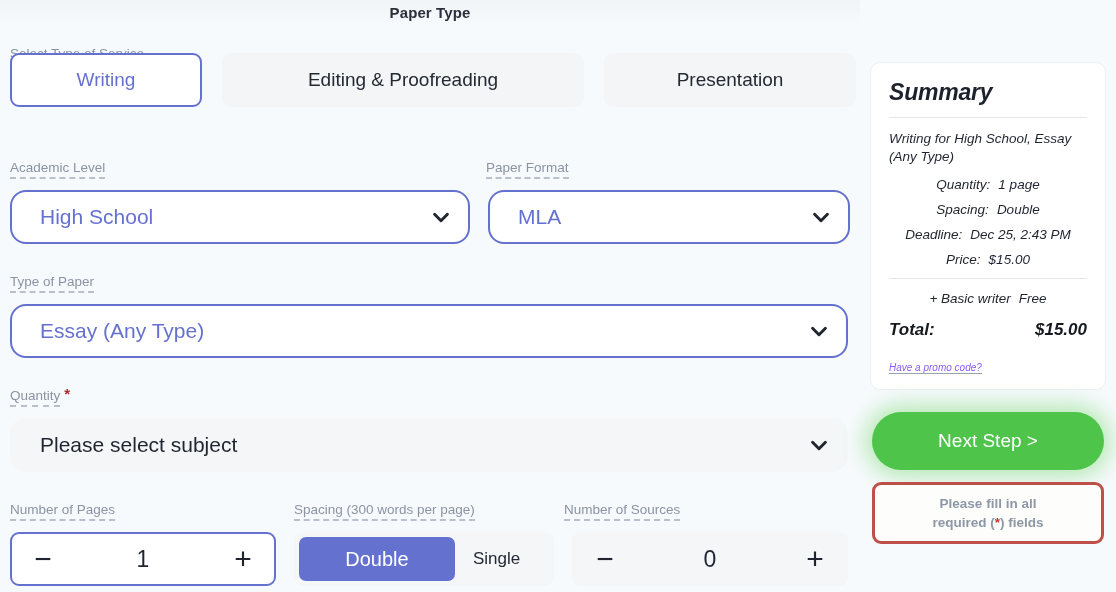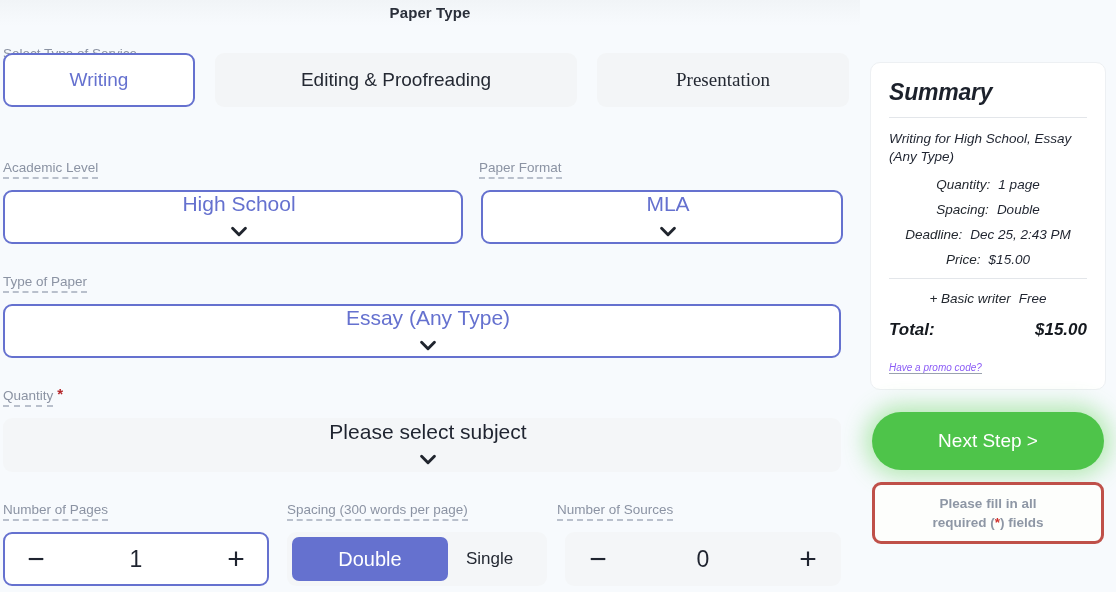--- a/index.html
+++ b/index.html
@@ -34,21 +34,21 @@
     font-size: 15px;
     font-weight: bold;
     color: #2a2f3a;
     letter-spacing: .1px;
     margin-top: 4px;
   }
 
   
   .form-col {
     position: absolute;
-    top: 26px; left: 1px;
+    top: 26px; left: 8px;
     width: 860px;
     height: 566px;
     padding: 0 18px 0 20px;
   }
 
   .field-label {
     font-size: 13.5px;
     color: #8b93a3;
     display: inline-block;
     border-bottom: 2px dashed #b9c0cc;
@@ -79,47 +79,46 @@
     align-items: center;
     justify-content: center;
     font-size: 19px;
     background: #f3f5f7;
     color: #242933;
     border: 2px solid transparent;
     cursor: pointer;
   }
   .svc-tab.w { width: 192px; }
   .svc-tab.e { width: 362px; }
-  .svc-tab.p { width: 252px; font-family: Liberation Serif, serif; }
+  .svc-tab.p { width: 252px; }
   .svc-tab.active {
     background: #ffffff;
     border: 2px solid #6571cf;
     color: #6571cf;
   }
 
   
   .row2 {
     position: absolute;
     left: 2px;
     display: flex;
     gap: 18px;
   }
   .sel {
     height: 54px;
-    border-radius: 9px;
+    border-radius: 16px;
     display: flex;
     align-items: center;
     padding: 0 16px 0 28px;
     font-size: 21px;
     background: #ffffff;
     border: 2px solid #6571cf;
     color: #6571cf;
     cursor: pointer;
     position: relative;
-    flex-direction: column;
   }
   .sel.empty {
     background: #f4f6f8;
     border-color: transparent;
     color: #1f2430;
   }
   .sel .val { flex: 1; white-space: nowrap; overflow: hidden; }
   .chev {
     width: 22px; height: 22px;
     flex: none;

